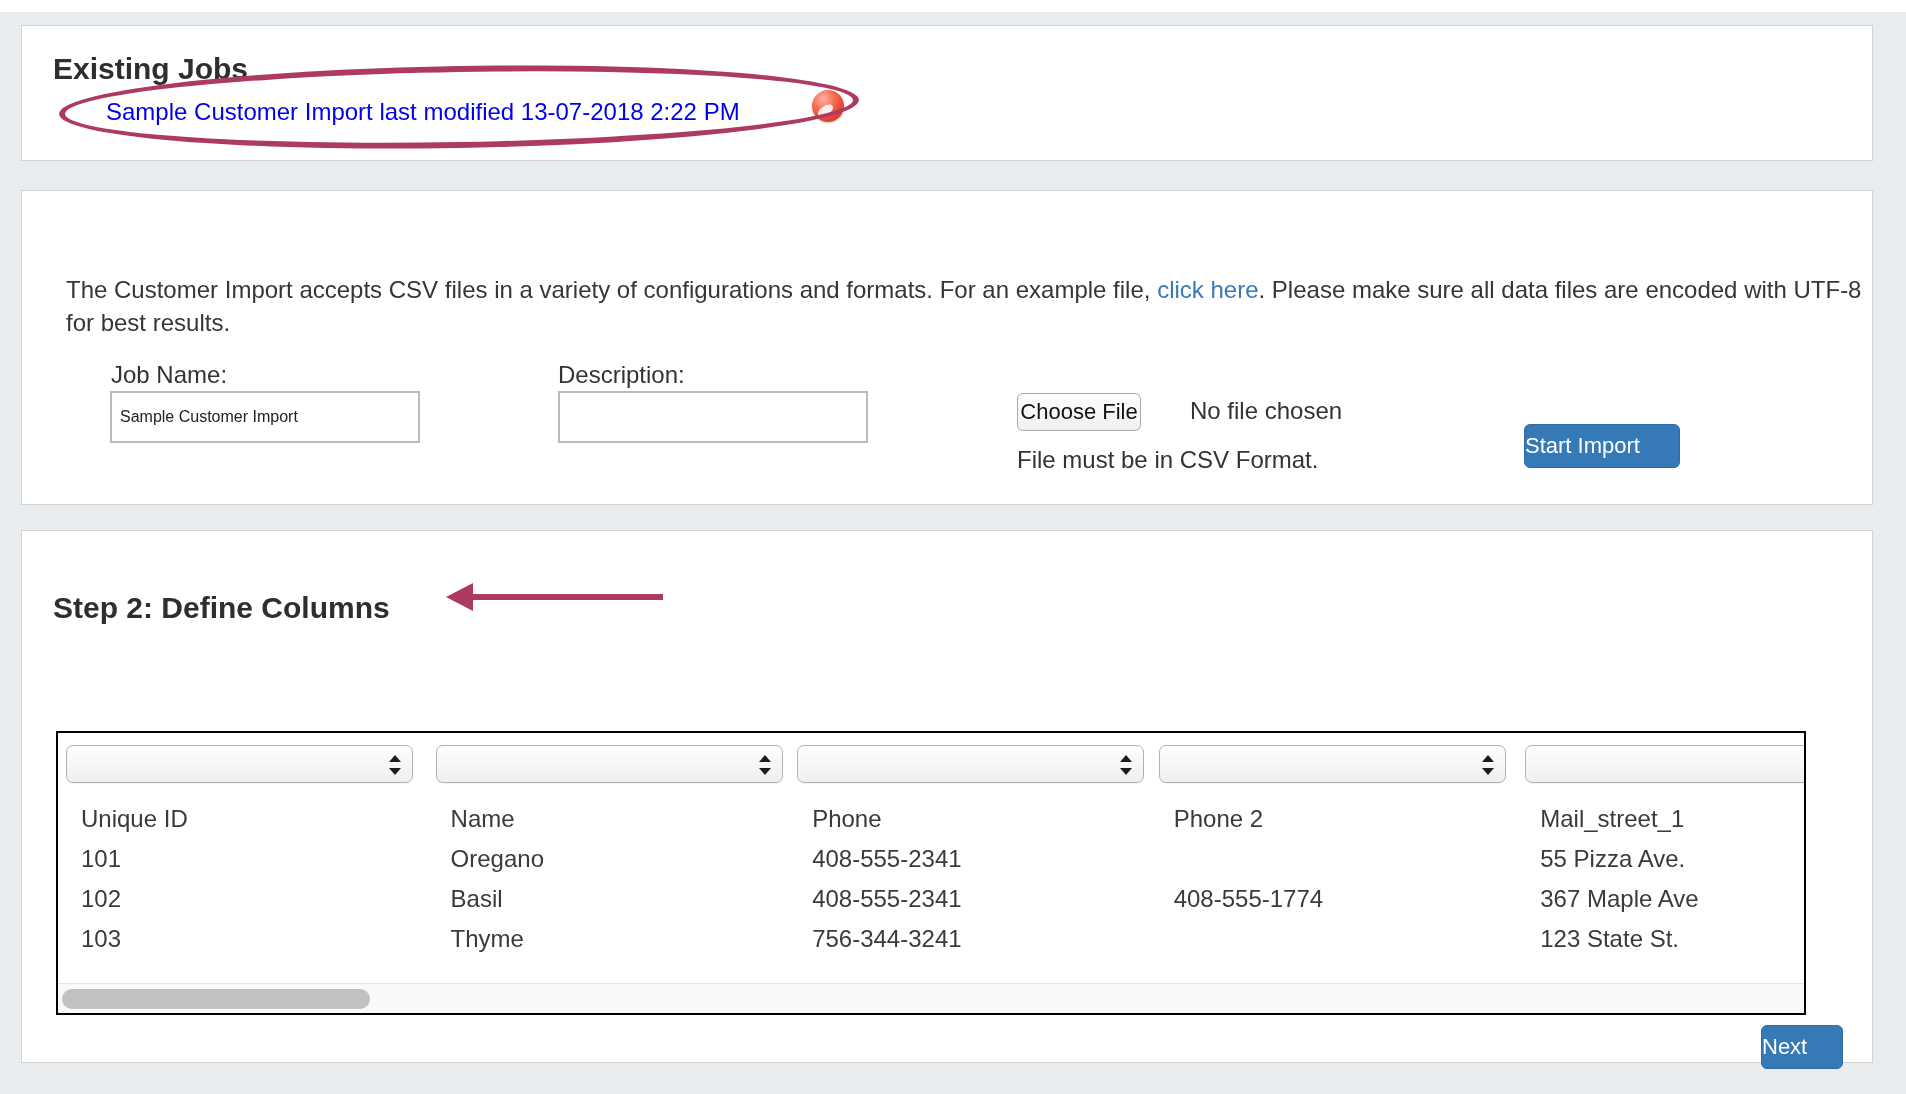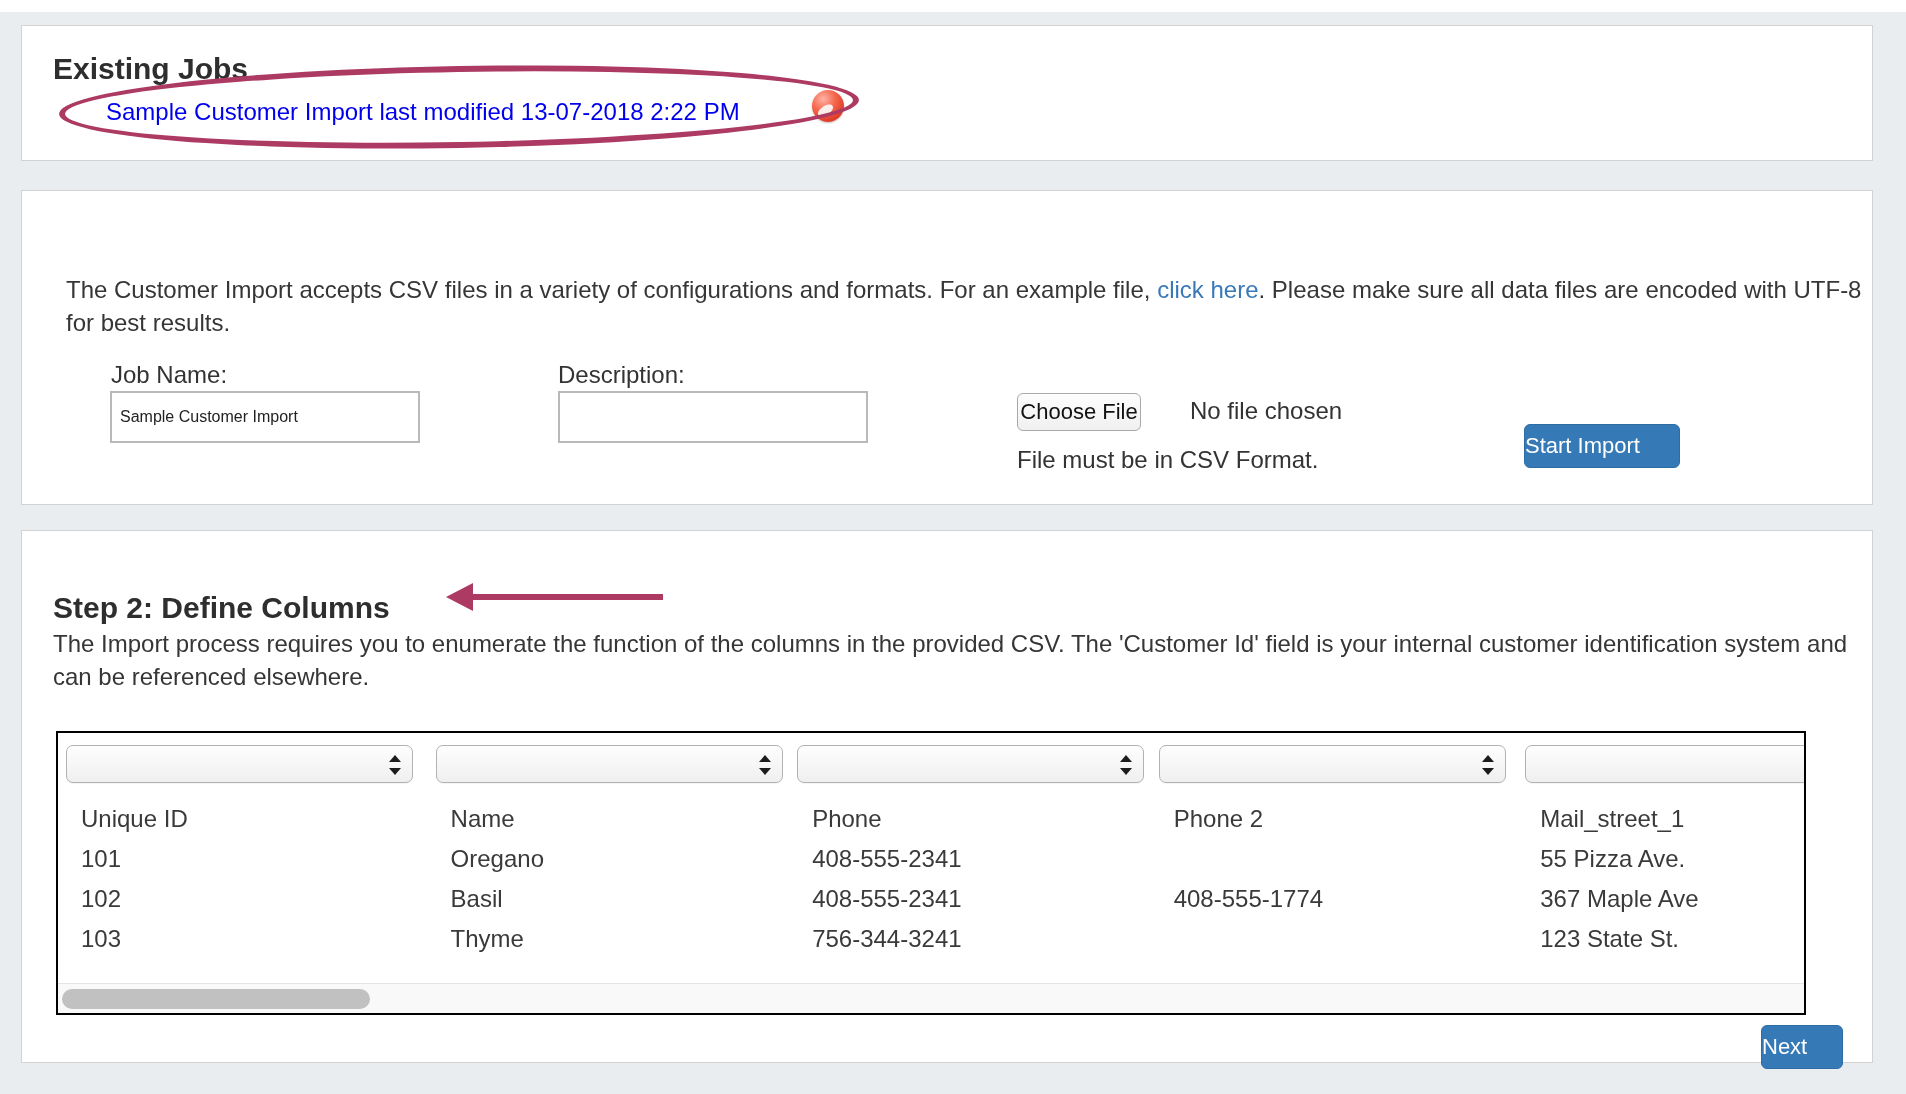--- a/index.html
+++ b/index.html
@@ -100,21 +100,20 @@
 
     <div class="btn-primary start-import-btn">Start Import</div>
   </div>
 
   <div class="panel panel-step2">
     <div class="h-title" style="left:31px; top:60px;">Step 2: Define Columns</div>
     <div class="arrow-annot">
       <div class="arrow-head"></div>
       <div class="arrow-shaft"></div>
     </div>
-    <p class="step2-intro body-text">The Import process requires you to enumerate the function of the columns in the provided CSV. The 'Customer Id' field is your internal customer identification system and can be referenced elsewhere.</p>
 
     <div class="tbl-wrap">
       <table class="csv-table">
         <colgroup>
             <col>
             <col>
             <col>
             <col>
             <col>
           </colgroup>

